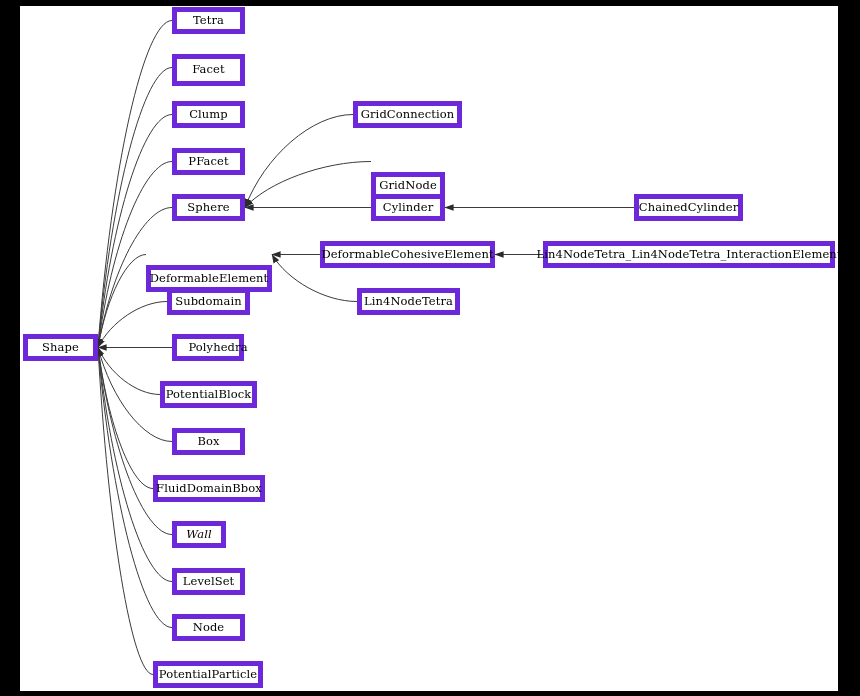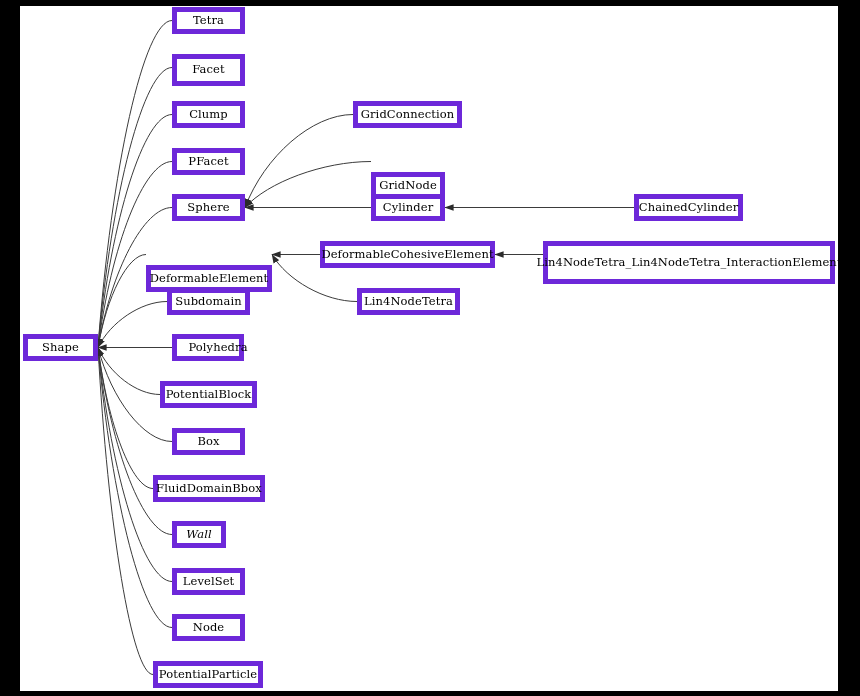--- a/index.html
+++ b/index.html
@@ -143,18 +143,18 @@
         </div>
         <div class="node" style="left: 300px; top: 235px; width: 175px; height: 27px;">
           <span>DeformableCohesiveElement</span>
         </div>
         <div class="node" style="left: 337px; top: 282px; width: 103px; height: 27px; align-items: center;">
           <span>Lin4NodeTetra</span>
         </div>
         <div class="node" style="left: 614px; top: 188px; width: 109px; height: 27px; text-align: center;">
           <span>ChainedCylinder</span>
         </div>
-        <div class="node" style="left: 523px; top: 235px; width: 292px; height: 43px;">
+        <div class="node" style="left: 523px; top: 235px; width: 292px; height: 27px;">
           <span>Lin4NodeTetra_Lin4NodeTetra_InteractionElement</span>
         </div>
       </div>
   </div>
 </div>
 
 </body></html>

